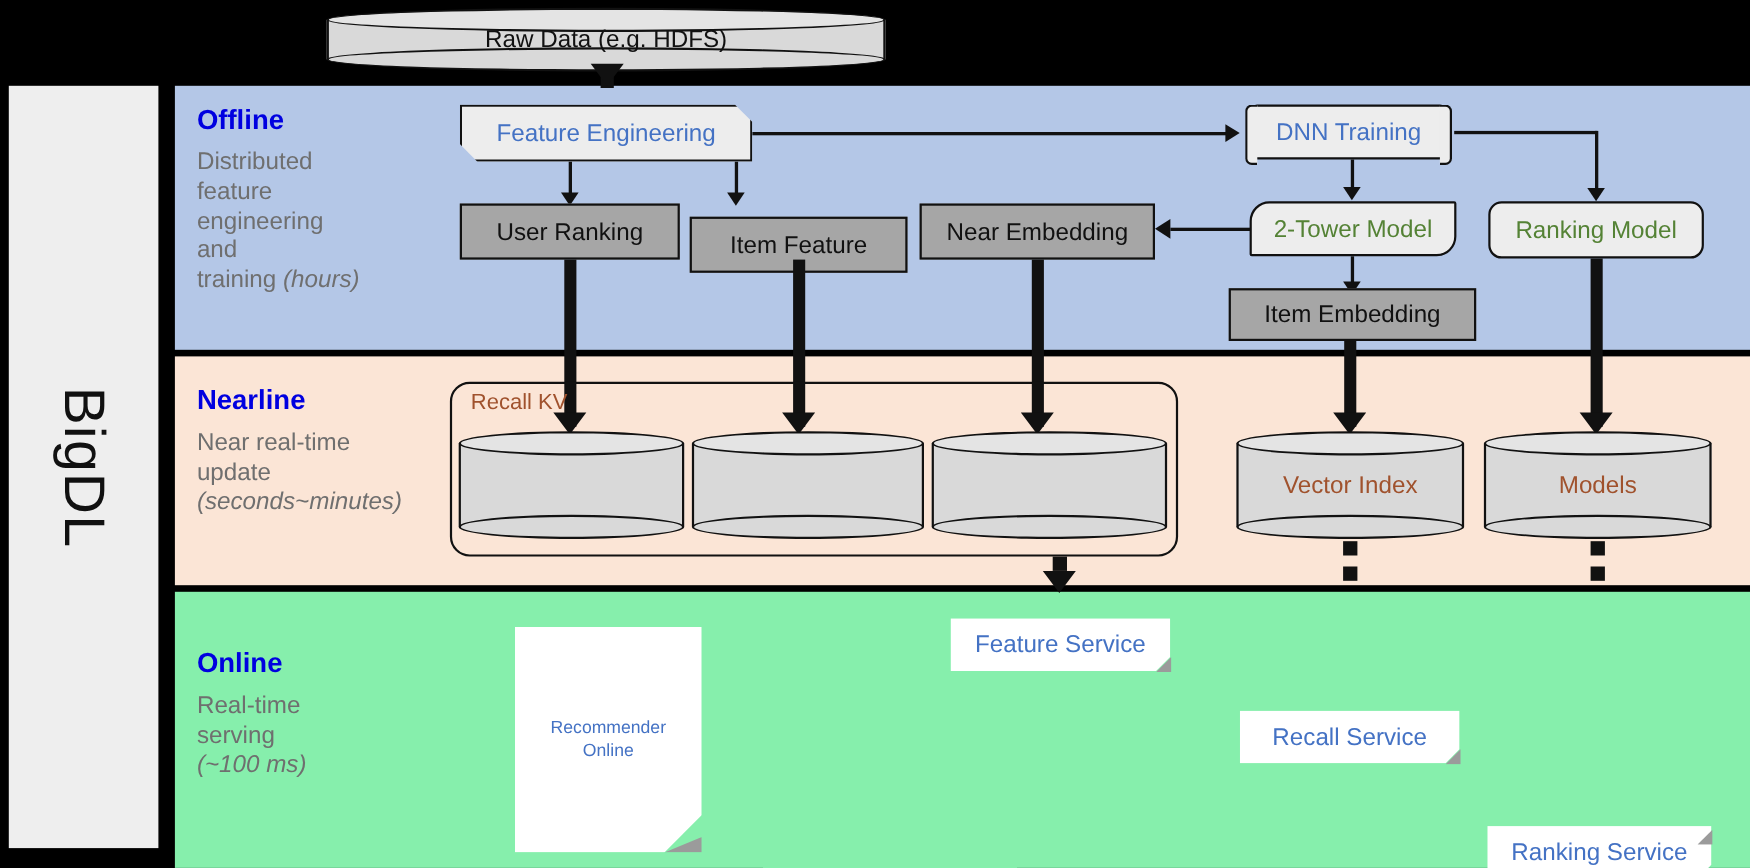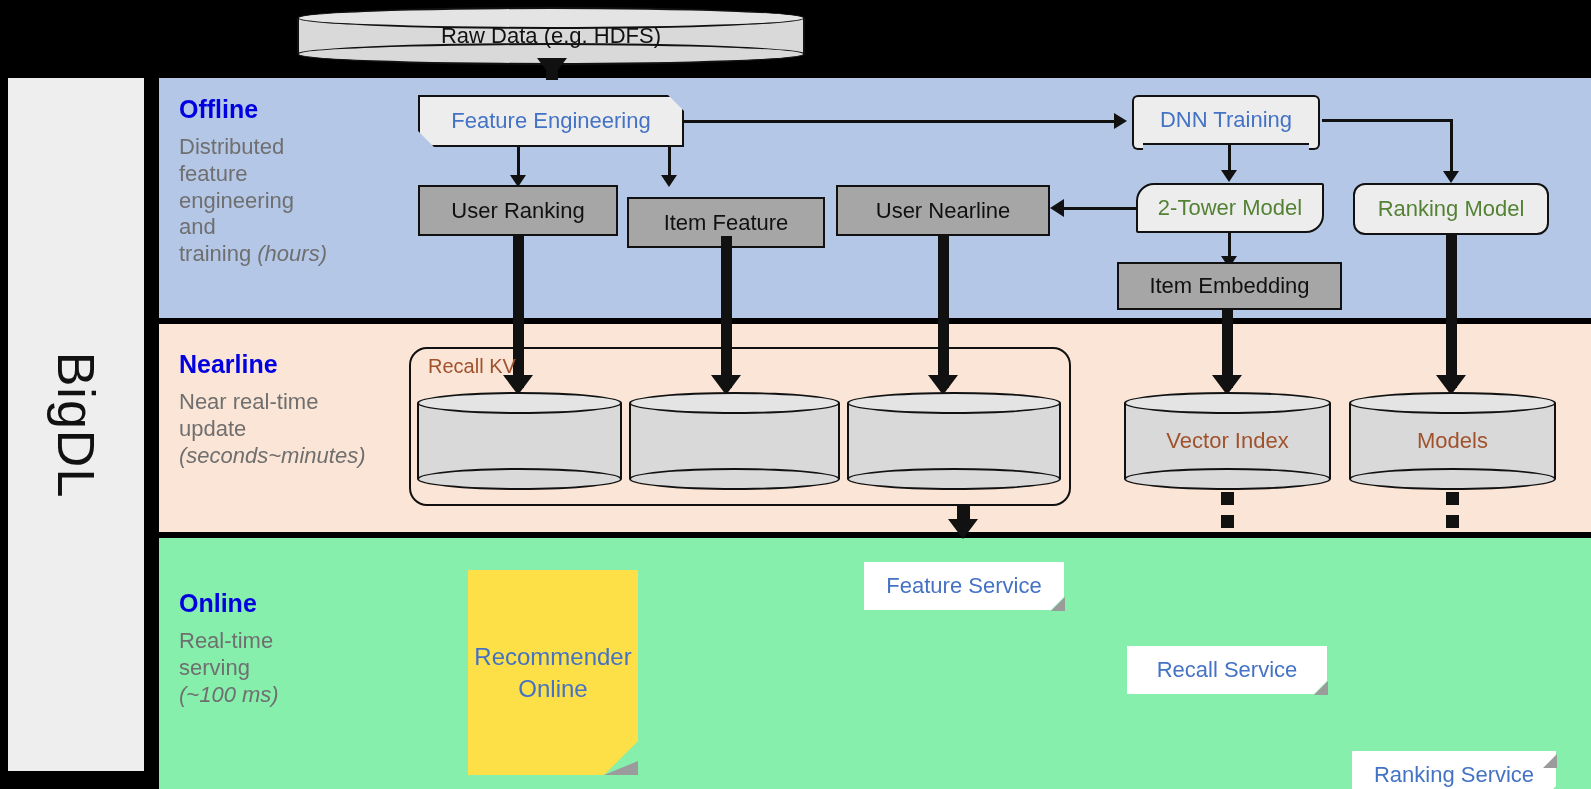--- a/index.html
+++ b/index.html
@@ -63,23 +63,23 @@
   .roundbox{background:#ededed;border:2.5px solid #111;border-radius:12px;}
 
   
   .docbox{position:absolute;background:#fff;box-sizing:border-box;
      display:flex;align-items:center;justify-content:center;text-align:center;
      font-size:22px;color:#4472c4;
      clip-path:polygon(0 0,100% 0,100% calc(100% - 13px),calc(100% - 13px) 100%,0 100%);}
   .docfold{position:absolute;width:14px;height:14px;background:#9b9b9b;
      clip-path:polygon(100% 0,100% 100%,0 100%);}
 
-  .bigdoc{position:absolute;background:#fde047;box-sizing:border-box;
+  .bigdoc{position:absolute;background:#ffffff;box-sizing:border-box;
      display:flex;align-items:center;justify-content:center;text-align:center;
-     font-size:24px;color:#4472c4;line-height:1.3;
+     font-size:16px;color:#4472c4;line-height:1.3;
      clip-path:polygon(0 0,100% 0,100% calc(100% - 34px),calc(100% - 34px) 100%,0 100%);}
 
   
   .cyl{position:absolute;}
   .cyl .body{position:absolute;left:0;right:0;top:11px;bottom:11px;
      background:#d9d9d9;border-left:2.5px solid #111;border-right:2.5px solid #111;}
   .cyl .top{position:absolute;left:0;right:0;top:0;height:22px;
      background:#e4e4e4;border:2.5px solid #111;border-radius:50%;box-sizing:border-box;}
   .cyl .bot{position:absolute;left:0;right:0;bottom:0;height:22px;
      background:#d9d9d9;border:2.5px solid #111;border-radius:50%;box-sizing:border-box;}
@@ -183,21 +183,21 @@
   <div class="ln thin-v" style="left:1450px;top:119px;height:55px;"></div>
   <div class="arr-down-thin" style="left:1443px;top:171px;"></div>
 
   <div class="node gray-box" style="left:418px;top:185px;width:200px;height:51px;">
     <span>User Ranking</span>
   </div>
   <div class="node gray-box" style="left:627px;top:185px;width:198px;height:51px;margin-top:12px;">
     <span>Item Feature</span>
   </div>
   <div class="node gray-box" style="left:836px;top:185px;width:214px;height:51px;">
-    <span>User Nearline</span>
+    <span>Near Embedding</span>
   </div>
 
   <div class="node diagbox green-txt" style="left:1136px;top:183px;width:188px;height:50px;">
     <span>2-Tower Model</span>
   </div>
 
   <div class="ln thin-h" style="left:1064px;top:207px;width:73px;"></div>
   <div class="arr-left" style="left:1050px;top:199px;"></div>
 
   <div class="ln thin-v" style="left:1228px;top:233px;height:26px;"></div>

